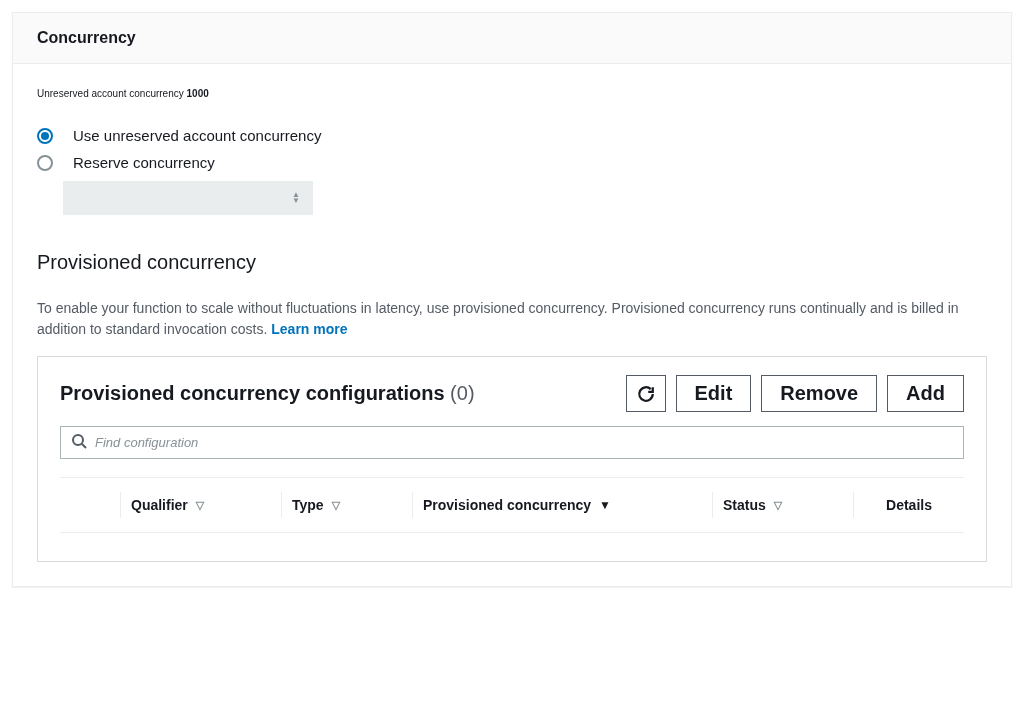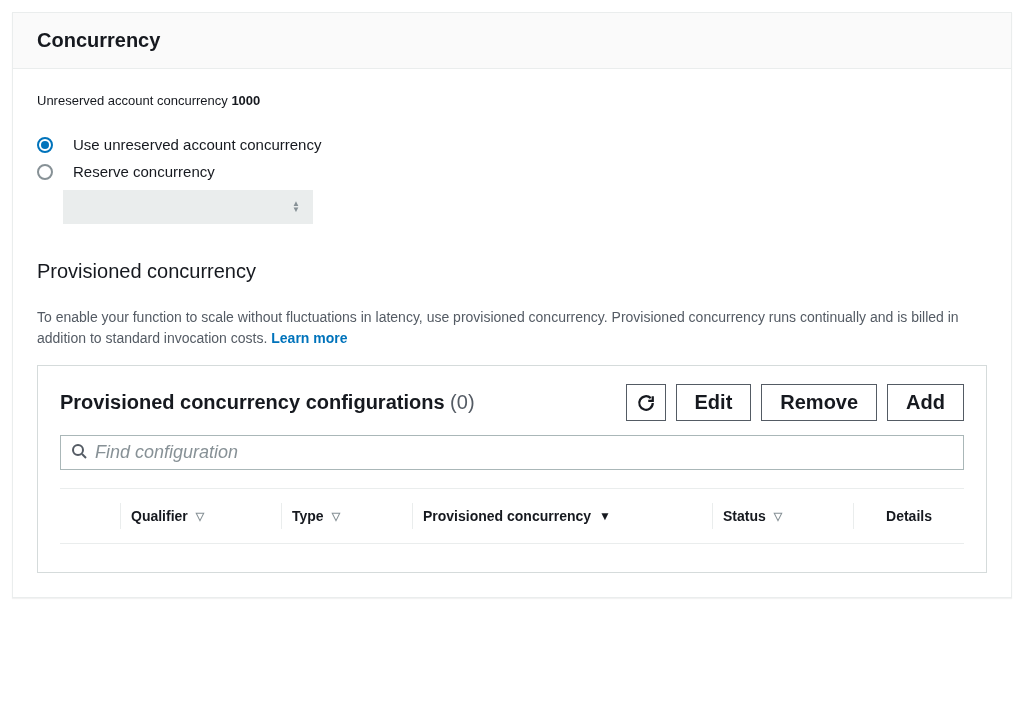--- a/index.html
+++ b/index.html
@@ -14,28 +14,28 @@
     border: 1px solid #eaeded;
     box-shadow: 0 1px 1px rgba(0,0,0,0.05);
     background: #fff;
   }
   .panel-header {
     padding: 16px 24px;
     border-bottom: 1px solid #eaeded;
     background: #fafafa;
   }
   .panel-header h1 {
-    font-size: 20px;
+    font-size: 16px;
     font-weight: 700;
   }
   .panel-body {
     padding: 24px;
   }
   .line {
-    font-size: 13px;
+    font-size: 10px;
     margin-bottom: 28px;
   }
   .line strong { font-weight: 700; }
   .radio-group { margin-bottom: 36px; }
   .radio-row {
     display: flex;
     align-items: center;
     gap: 20px;
     margin-bottom: 10px;
     font-size: 15px;
@@ -126,21 +126,21 @@
     align-items: center;
     gap: 8px;
     border: 1px solid #aab7b8;
     padding: 6px 10px;
     margin-bottom: 18px;
   }
   .search-wrap input {
     border: none;
     outline: none;
     flex: 1;
-    font-size: 18px;
+    font-size: 13px;
     font-style: italic;
     color: #545b64;
     font-family: inherit;
   }
   .search-wrap input::placeholder { color: #879196; font-style: italic; }
   .search-icon { color: #545b64; }
   .table-head {
     display: flex;
     align-items: center;
     border-top: 1px solid #eaeded;

